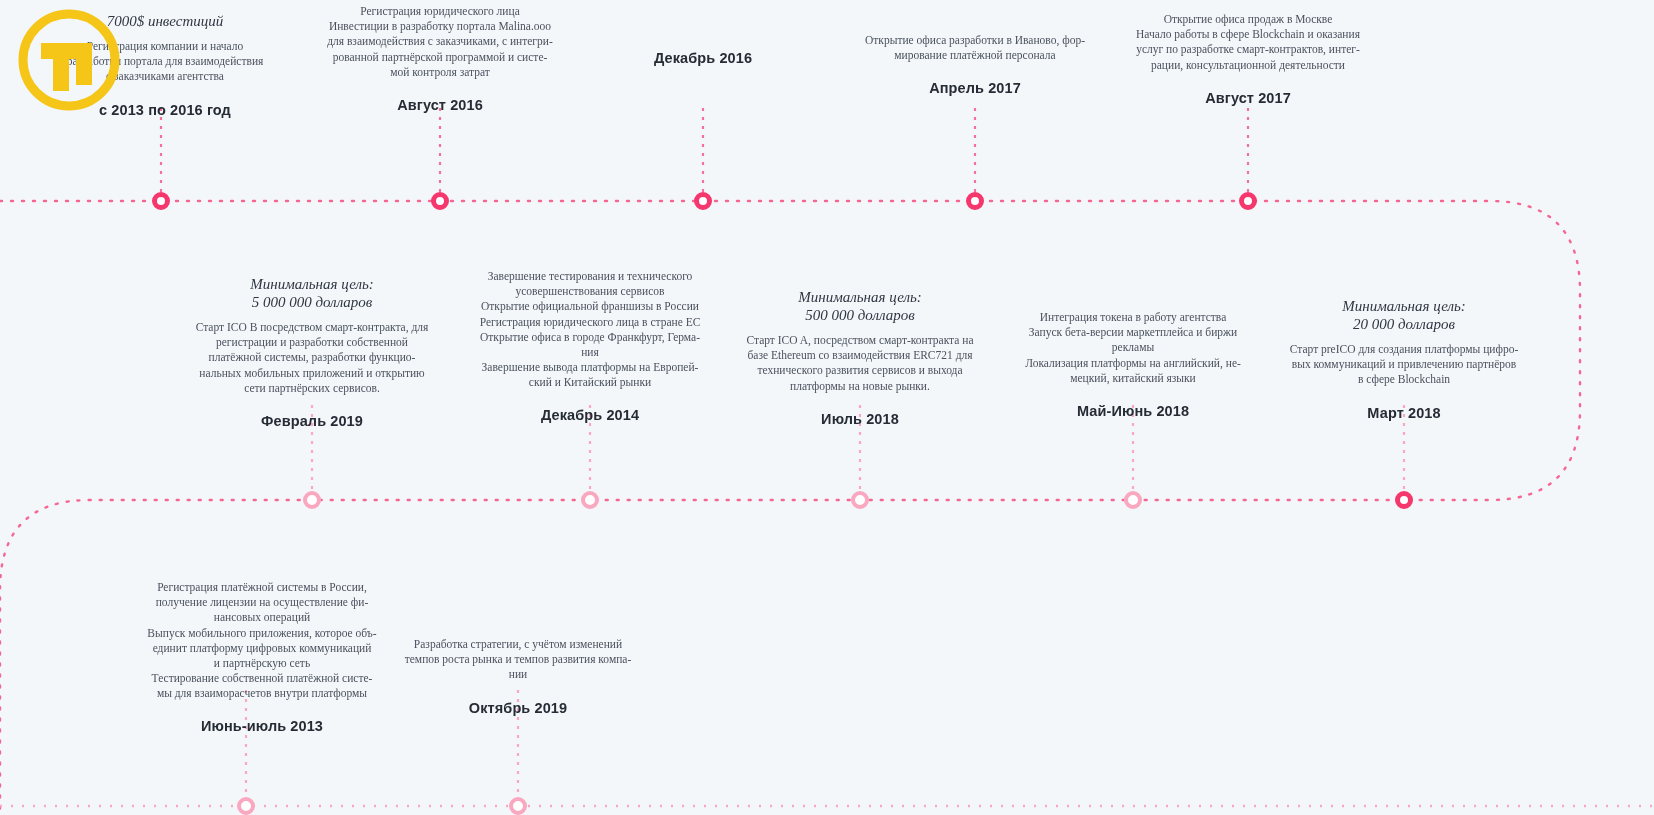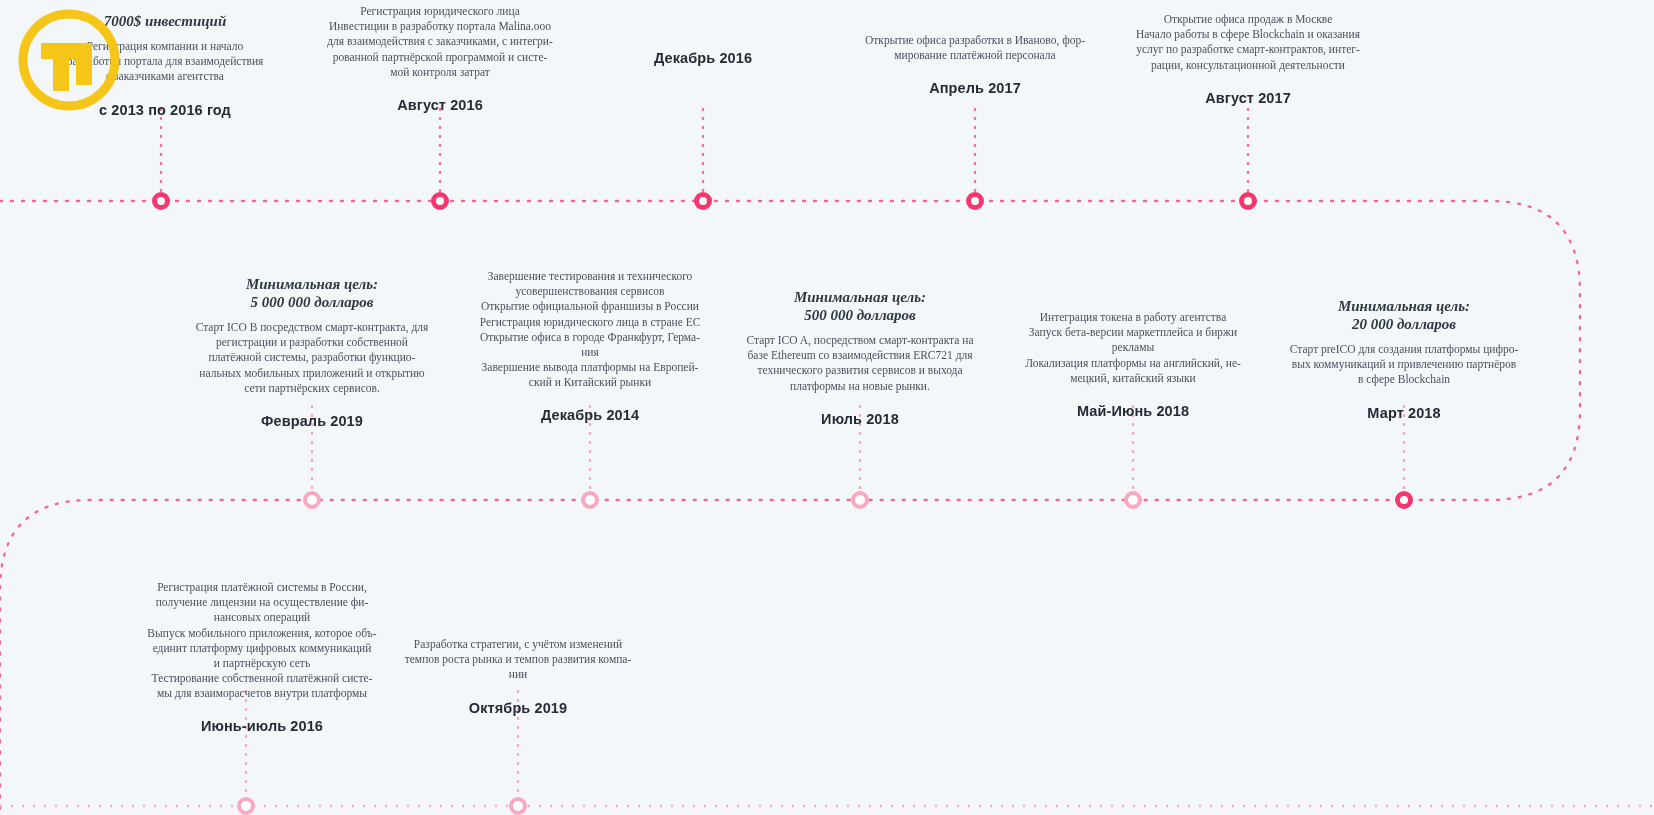--- a/index.html
+++ b/index.html
@@ -45,21 +45,21 @@
 
   
   .item {
     position: absolute;
     text-align: center;
     z-index: 4;
   }
   .goal {
     font-family: "Liberation Serif", "DejaVu Serif", serif;
     font-style: italic;
-    font-weight: bold;
+    font-weight: normal;
     font-size: 15px;
     line-height: 1.2;
     color: #2f3742;
     margin-bottom: 9px;
     white-space: pre-line;
   }
   .desc {
     font-size: 11.5px;
     line-height: 1.32;
     color: #4a525e;
@@ -214,21 +214,21 @@
 
   <div class="item" style="left:132px;top:580px;width:260px">
     <div class="desc">Регистрация платёжной системы в России,
 получение лицензии на осуществление фи-
 нансовых операций
 Выпуск мобильного приложения, которое объ-
 единит платформу цифровых коммуникаций
 и партнёрскую сеть
 Тестирование собственной платёжной систе-
 мы для взаиморасчетов внутри платформы</div>
-    <div class="date">Июнь-июль 2016</div>
+    <div class="date">Июнь-июль 2013</div>
   </div>
 
   <div class="item" style="left:388px;top:637px;width:260px">
     <div class="desc">Разработка стратегии, с учётом изменений
 темпов роста рынка и темпов развития компа-
 нии</div>
     <div class="date">Октябрь 2019</div>
   </div>
 
   <svg class="logo" viewBox="0 0 106 106" xmlns="http://www.w3.org/2000/svg">

